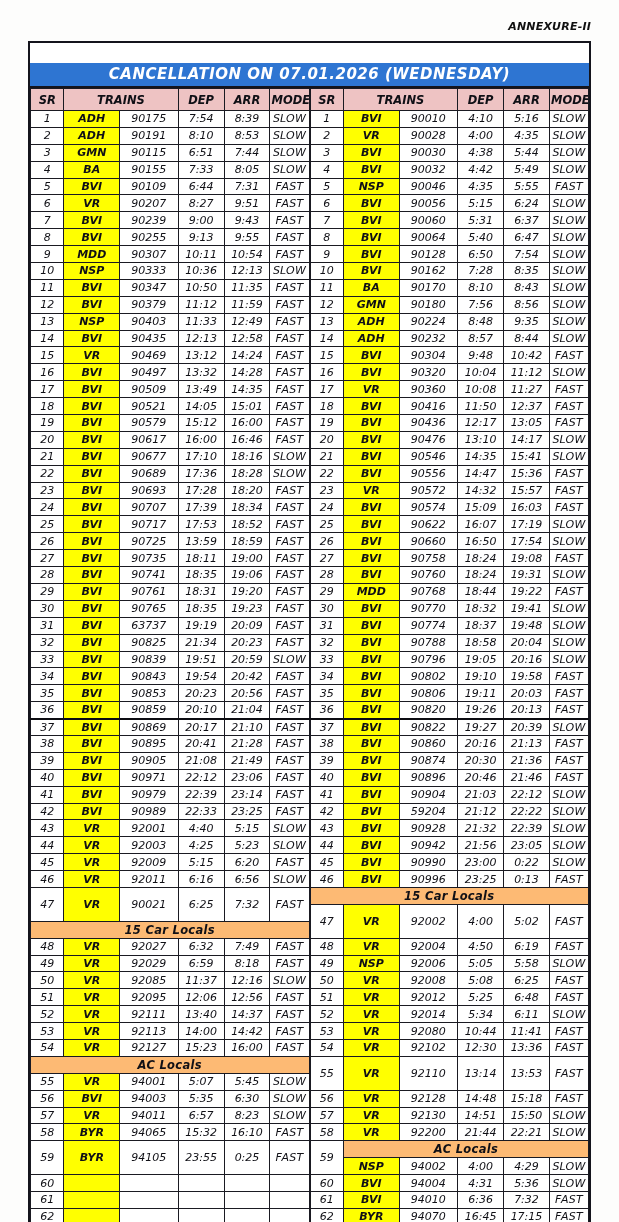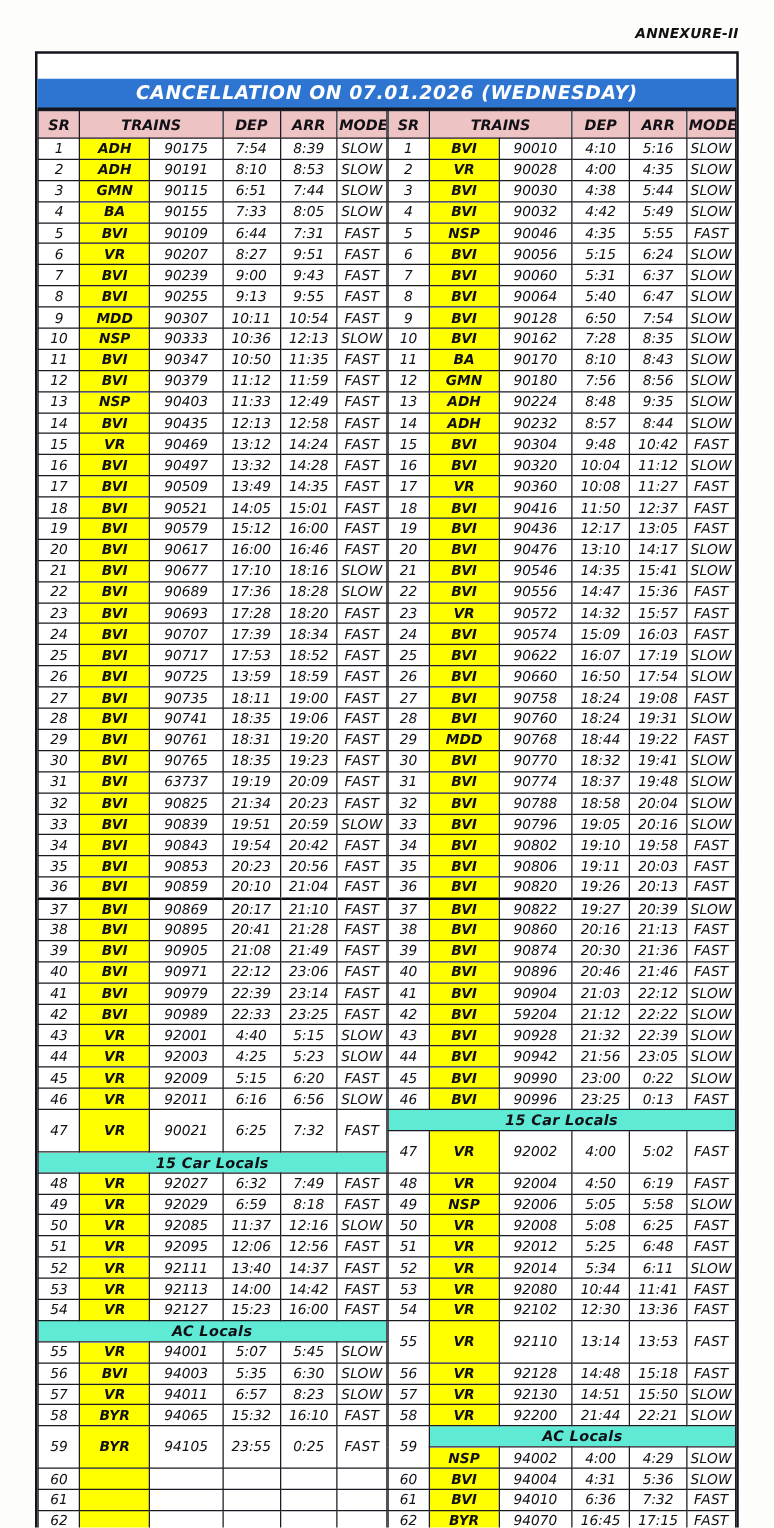--- a/index.html
+++ b/index.html
@@ -18,21 +18,21 @@
   col.c-dep{width:16.5%;} col.c-arr{width:16.5%;} col.c-mode{width:14%;}
   th,td{border:1px solid #1a1a22;padding:0 1px;font-style:italic;
         text-align:center;vertical-align:middle;overflow:hidden;white-space:nowrap;}
   thead th{background:#eec3c3;font-size:11.5px;font-weight:bold;height:21px;color:#101016;}
   tbody tr{height:16.9px;}
   tbody tr.tall{height:33.8px;}
   tbody tr.thick-top td{border-top:2.5px solid #0c0c12;margin-top:44px;}
   td{font-size:11px;color:#101016;}
   td.sr{font-size:11px;}
   td.code{background:#ffff00;font-weight:bold;}
-  td.band{background:#5eead4;font-weight:bold;font-size:11.5px;letter-spacing:.3px;}
+  td.band{background:#fdba74;font-weight:bold;font-size:11.5px;letter-spacing:.3px;}
   td.mode{letter-spacing:.2px;}
 </style>
 </head>
 <body>
 
 <div class="page">
   <div class="annexure">ANNEXURE-II</div>
 
   <div class="doc">
     <div class="title-bar">CANCELLATION ON 07.01.2026 (WEDNESDAY)</div>

